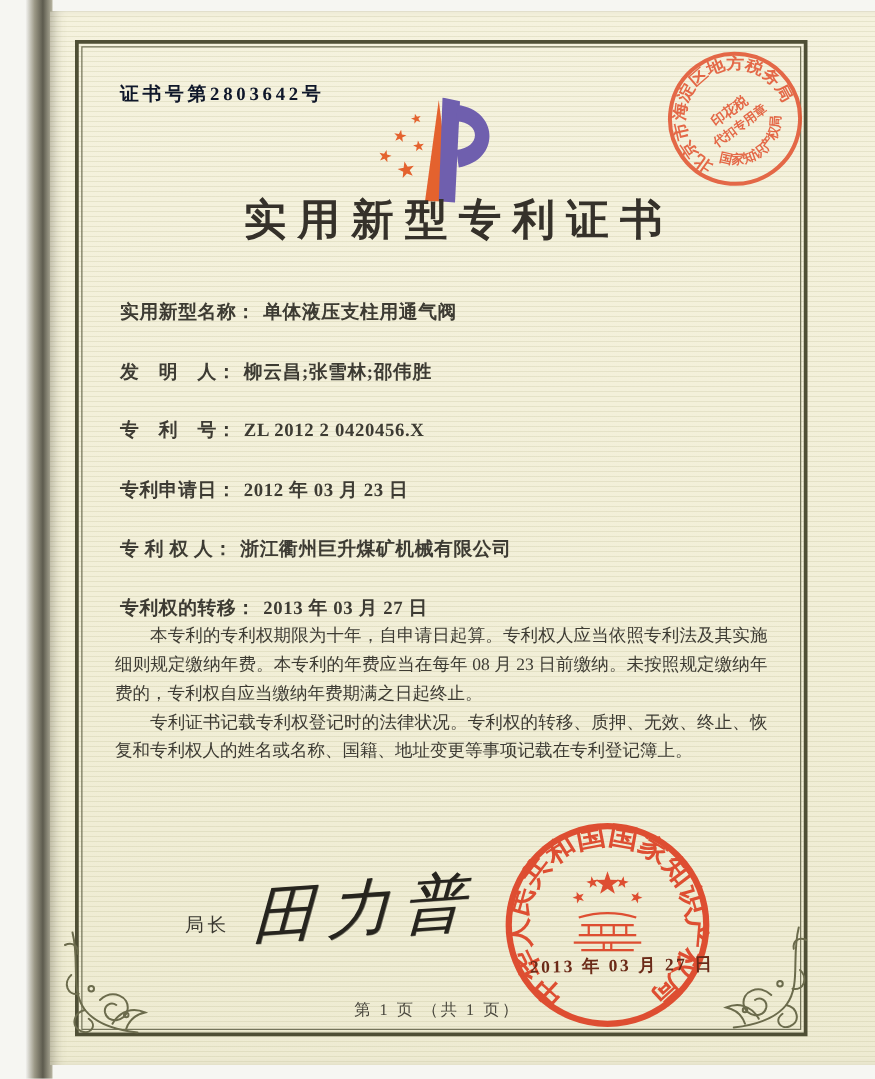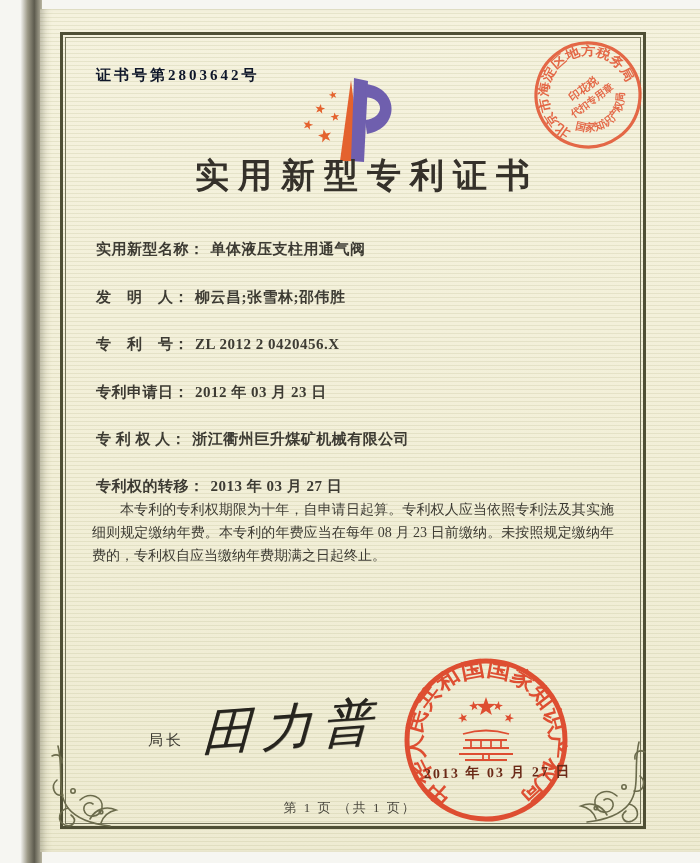--- a/index.html
+++ b/index.html
@@ -140,20 +140,21 @@
 </div>
 <div class="field f4">
   <span>专 利 权 人：</span><span class="val">浙江衢州巨升煤矿机械有限公司</span>
 </div>
 <div class="field f5">
   <span>专利权的转移：</span><span class="val">2013 年 03 月 27 日</span>
 </div>
 
 <div class="body-text">
   <p>本专利的专利权期限为十年，自申请日起算。专利权人应当依照专利法及其实施细则规定缴纳年费。本专利的年费应当在每年 08 月 23 日前缴纳。未按照规定缴纳年费的，专利权自应当缴纳年费期满之日起终止。</p>
+  <p>专利证书记载专利权登记时的法律状况。专利权的转移、质押、无效、终止、恢复和专利权人的姓名或名称、国籍、地址变更等事项记载在专利登记簿上。</p>
 </div>
 
 <div class="sig-role">局长</div>
 <div class="sig-name">田力普</div>
 
 <svg class="main-seal" width="170" height="170" viewBox="0 0 170 170">
   <defs>
     <path id="ringArc" d="M53,140.4 A64,64 0 1 1 117,140.4" fill="none"></path>
   </defs>
   <circle cx="85" cy="85" r="79" fill="none" stroke="#dd4326" stroke-width="5"></circle>

